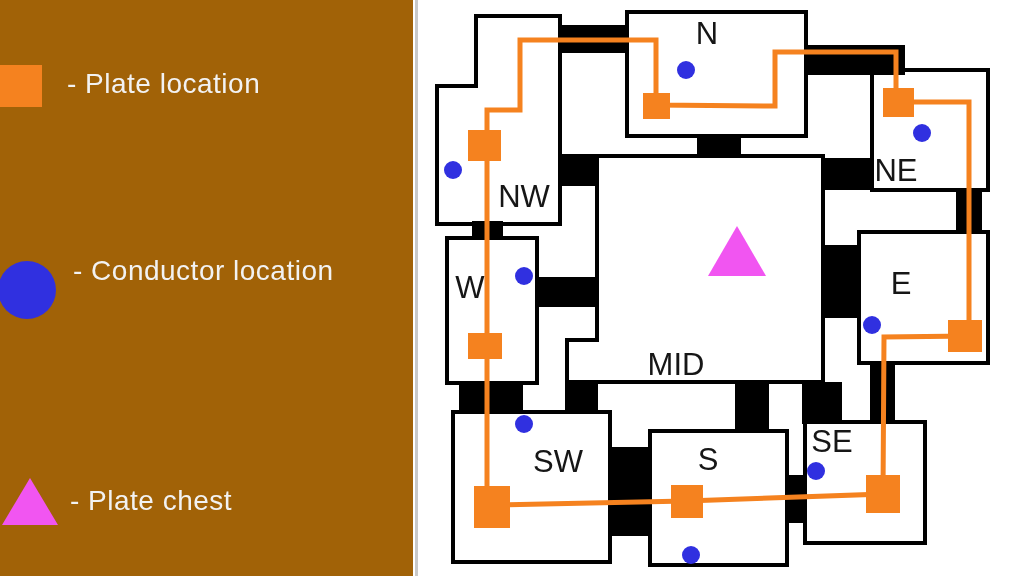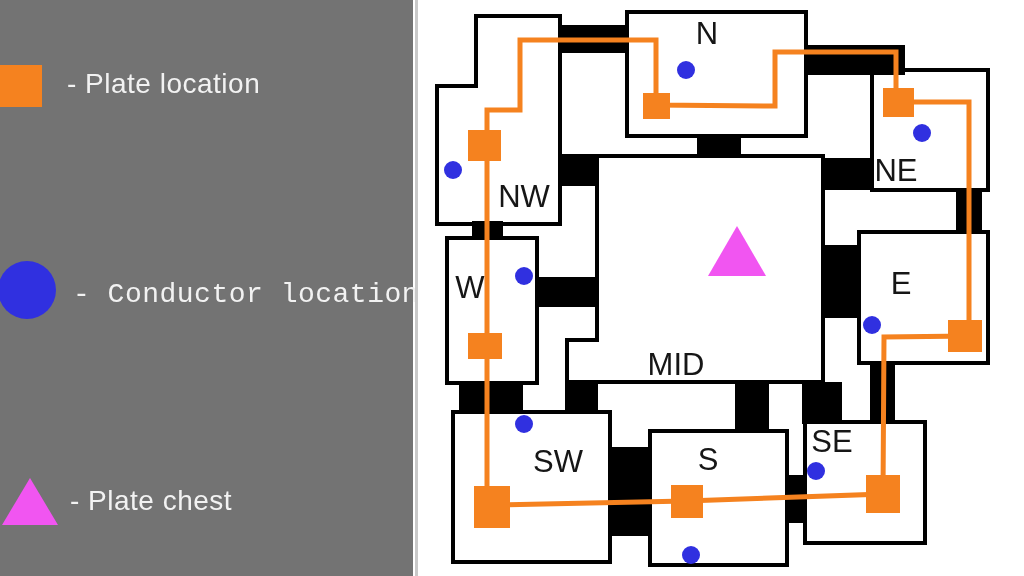--- a/index.html
+++ b/index.html
@@ -9,30 +9,30 @@
   .divider{position:absolute;top:0;left:415px;width:3px;height:576px;background:#c9c9c9;}
   .legend-item{position:absolute;left:0;}
   .legend-label{position:absolute;white-space:nowrap;font-size:28px;color:#f2f2f2;
                 letter-spacing:0.5px;}
   .swatch-square{position:absolute;left:0;top:65px;width:42px;height:42px;}
   .swatch-circle{position:absolute;left:-2px;top:261px;width:58px;height:58px;border-radius:50%;}
   .swatch-triangle{position:absolute;left:2px;top:478px;width:0;height:0;
                    border-left:28px solid transparent;border-right:28px solid transparent;
                    border-bottom:47px solid #f155f1;}
   .lbl-plate{left:67px;top:68px;}
-  .lbl-conductor{left:73px;top:279px;font-family:Liberation Mono, monospace;}
+  .lbl-conductor{left:73px;top:255px;}
   .lbl-dunk{left:70px;top:485px;}
   svg.map{position:absolute;left:0;top:0;}
 </style>
 </head>
 <body>
 
 <div class="stage">
 
-  <div class="legend-panel" style="background: #737373;">
+  <div class="legend-panel" style="background: #a16207;">
     <div class="legend-item">
       <div class="swatch-square" style="background: rgb(245, 130, 31);"></div>
       <span class="legend-label lbl-plate" style="color: rgb(242, 242, 242);">- Plate location</span>
     </div>
     <div class="legend-item">
       <div class="swatch-circle" style="background: rgb(48, 48, 224);"></div>
       <span class="legend-label lbl-conductor" style="color: rgb(242, 242, 242);">- Conductor location</span>
     </div>
     <div class="legend-item">
       <div class="swatch-triangle" style="border-bottom-color: rgb(241, 85, 241);"></div>

